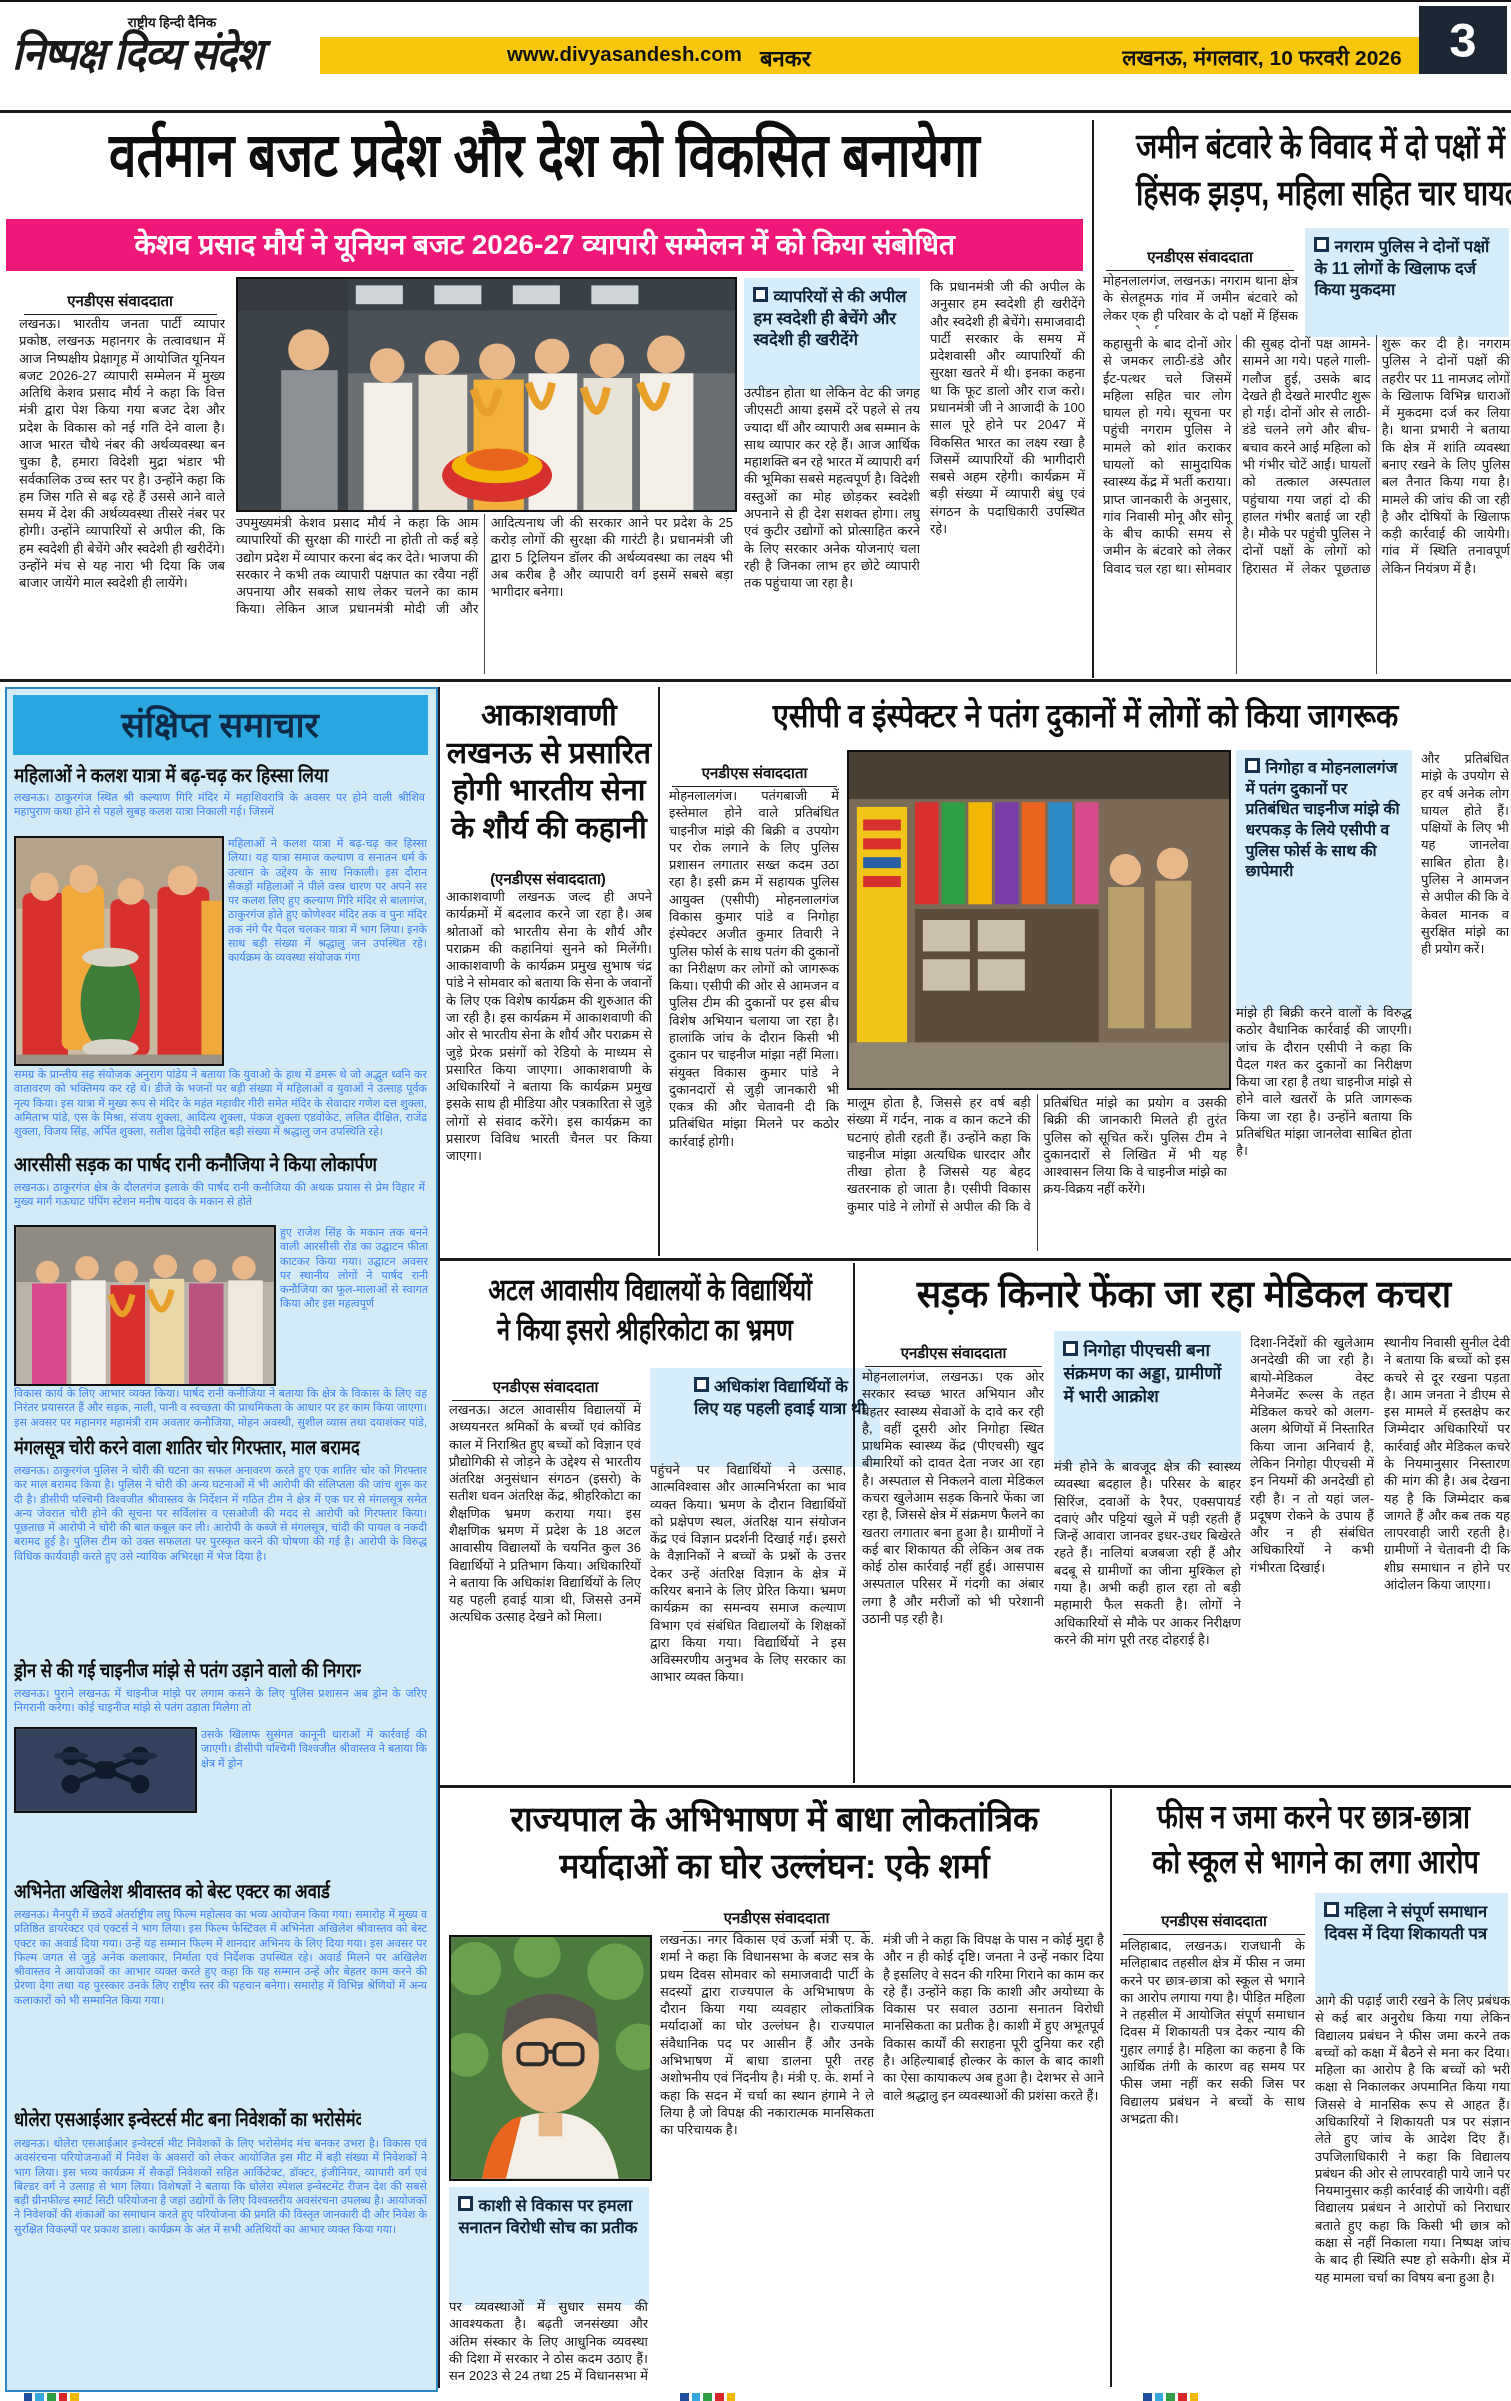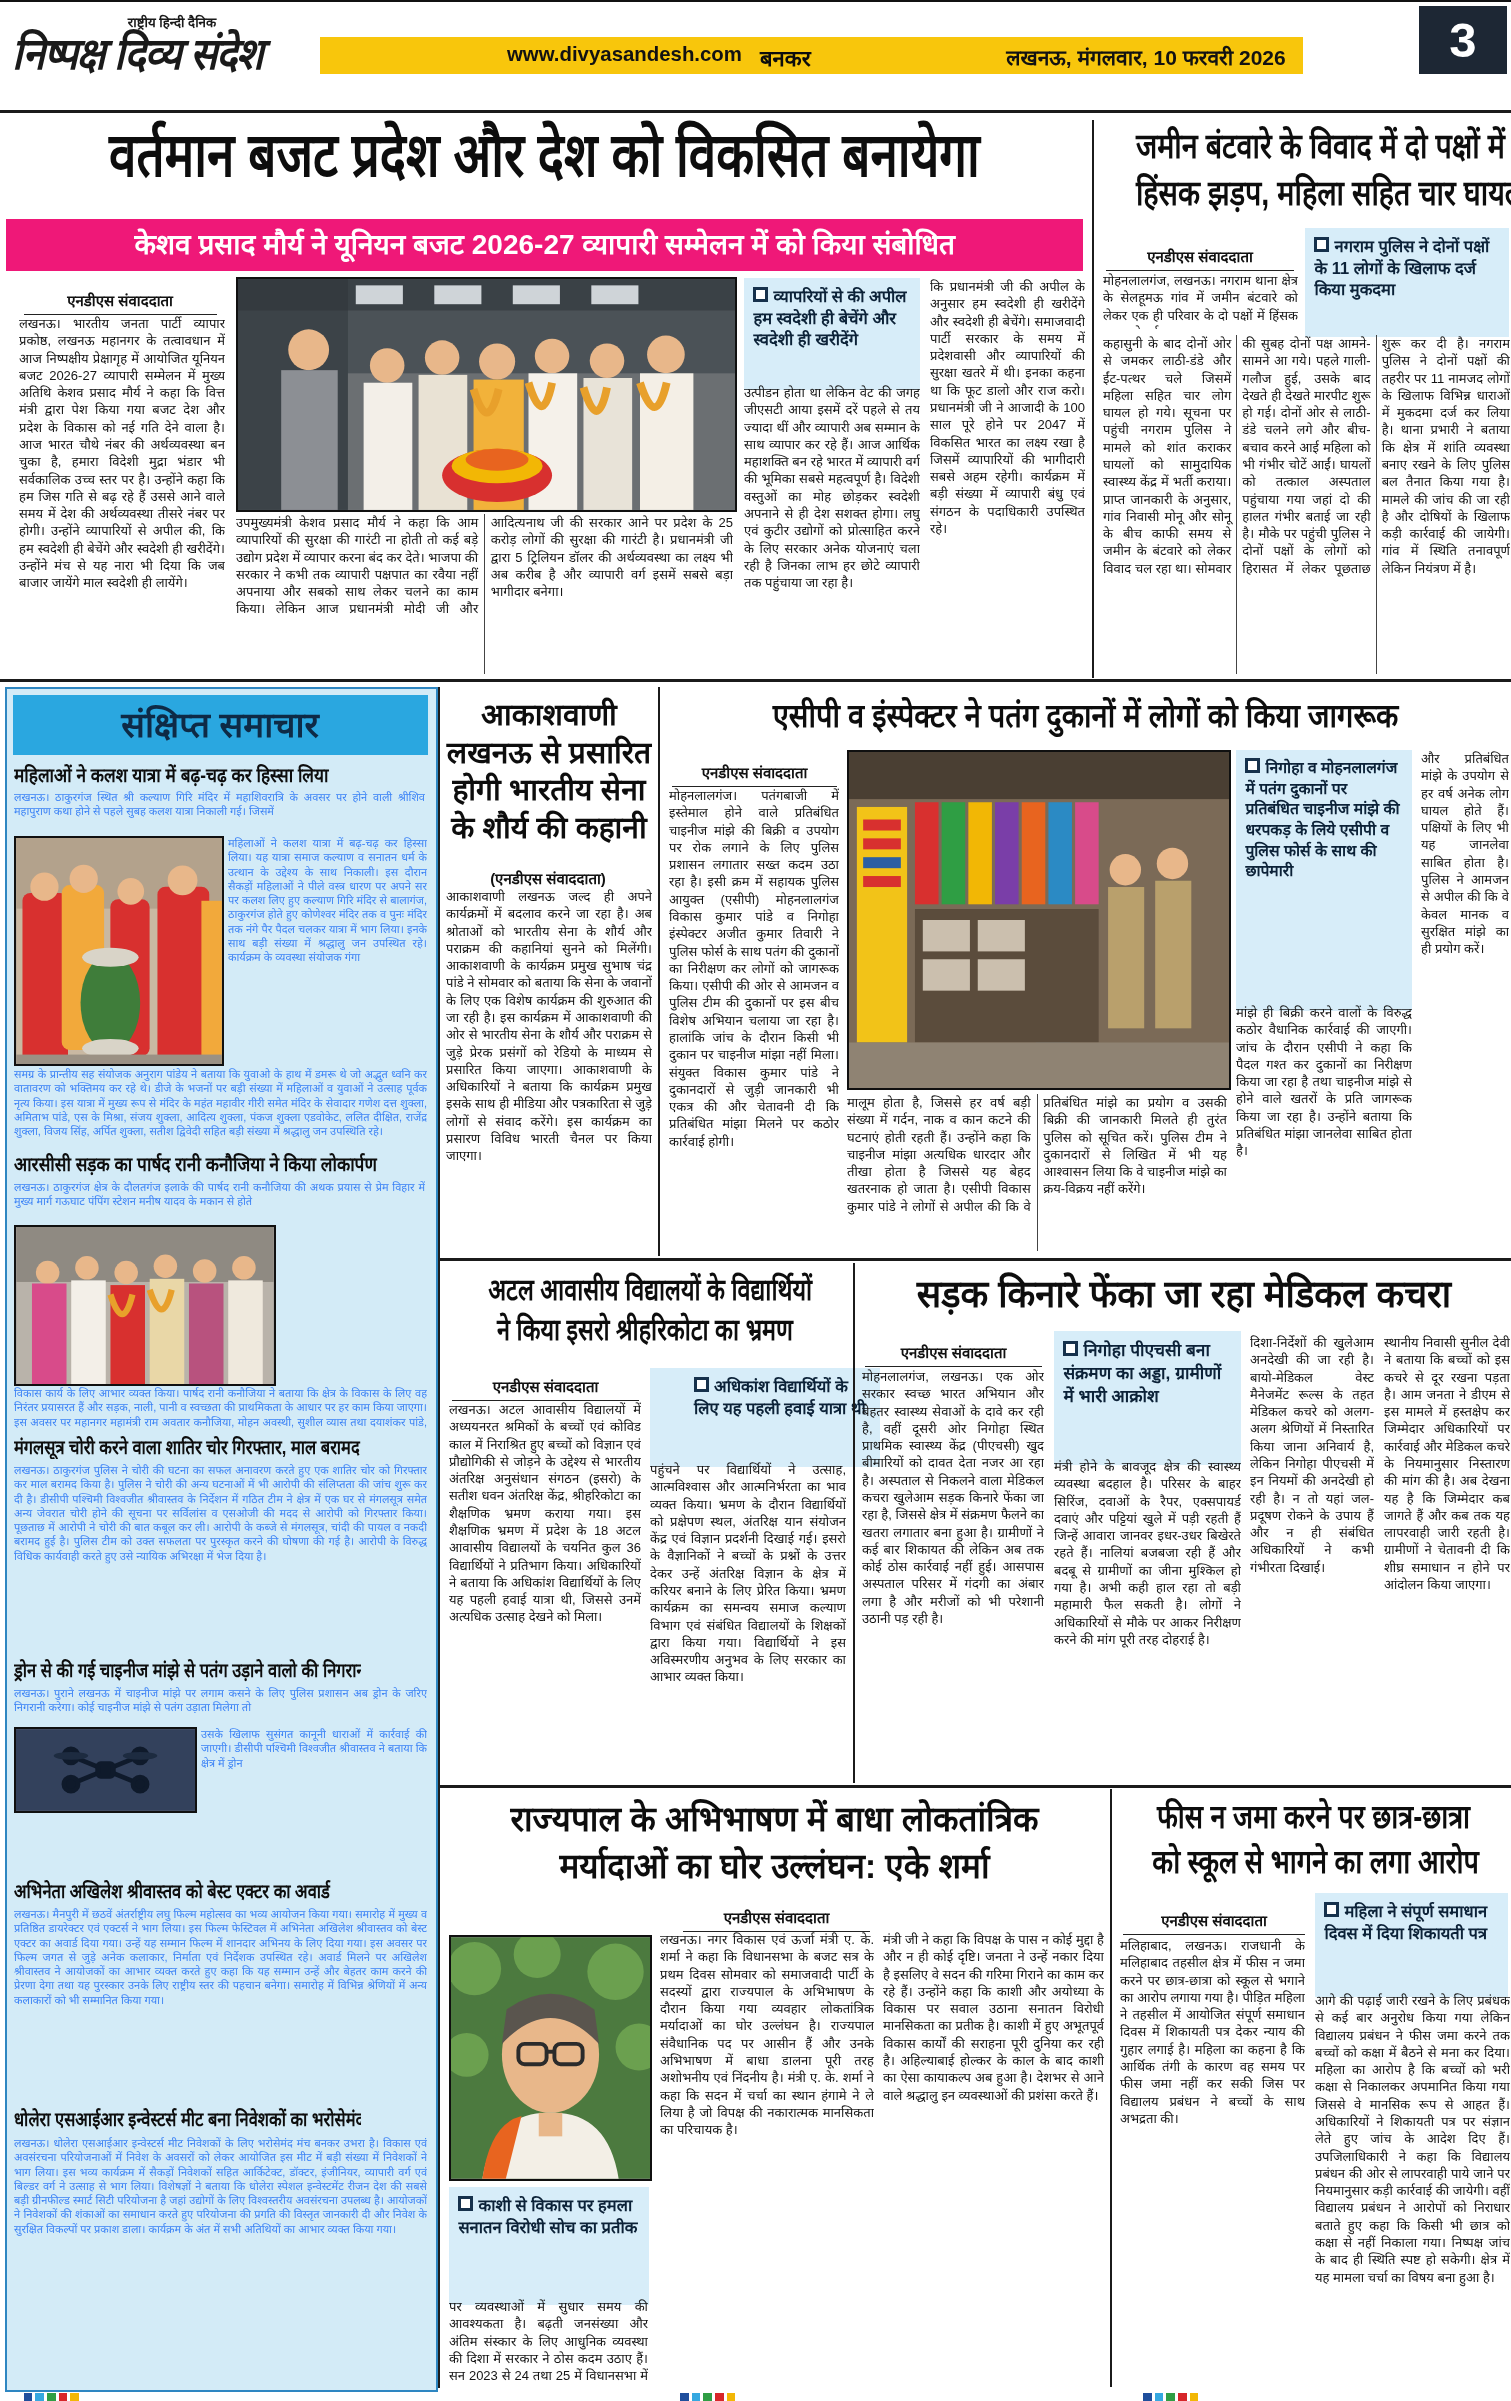--- a/index.html
+++ b/index.html
@@ -28,21 +28,21 @@
 </style>
 </head>
 <body>
 
 <div class="page">
 
   <div class="abs" style="left:11.8px;top:11px;width:310px;height:93px;">
     <div style="font-size:13.3px;font-weight:700;color:#1a1a1a;padding-left:116px;">राष्ट्रीय हिन्दी दैनिक</div>
     <div style="font-size:44px;font-weight:800;color:#1a1a1a;font-style:italic;letter-spacing:-1.6px;line-height:1.05;white-space:nowrap;transform:scaleX(.92);transform-origin:0 50%;">निष्पक्ष दिव्य संदेश</div>
   </div>
-  <div class="abs" style="left:320px;top:35px;width:983px;height:37px;background:#f8c60c;">
+  <div class="abs" style="left:320px;top:35px;width:1099px;height:37px;background:#f8c60c;">
     <span class="abs" style="left:187px;top:5.5px;font-size:20.4px;font-weight:700;color:#121212;">www.divyasandesh.com</span>
     <span class="abs" style="left:440px;top:4.7px;font-size:22px;font-weight:800;color:#0d0d0d;">बनकर</span>
     <span class="abs" style="right:17.3px;top:6.3px;font-size:21px;font-weight:700;color:#121212;">लखनऊ, मंगलवार, 10 फरवरी 2026</span>
   </div>
   <div class="abs" style="left:1419px;top:3.9px;width:88px;height:68px;background:#1d2734;color:#ffffff;font-size:49px;font-weight:800;text-align:center;line-height:68px;">3</div>
   <div class="abs hrule" style="left:0;top:108px;width:1512px;"></div>
 
   <div class="abs hl sx" style="left:6.3px;top:119px;width:1077px;font-size:61px;transform:scaleX(.81);">वर्तमान बजट प्रदेश और देश को विकसित बनायेगा</div>
   <div class="abs kicker" style="left:6.3px;top:217px;width:1077px;height:52px;font-size:28px;line-height:52px;">केशव प्रसाद मौर्य ने यूनियन बजट 2026-27 व्यापारी सम्मेलन में को किया संबोधित</div>
 
@@ -170,20 +170,21 @@
           <rect x="170" y="66" width="44" height="134" fill="#e9d7a7"></rect>
           <rect x="220" y="72" width="44" height="128" fill="#b8527e"></rect>
           <rect x="270" y="68" width="44" height="132" fill="#efe9dd"></rect>
         </g>
       <g fill="none" stroke="#e8a02b" stroke-width="8">
           <path d="M120 86 q16 50 28 0"></path>
           <path d="M170 80 q16 50 28 0"></path>
         </g>
     </svg>
   </div>
+  <div class="abs bbody" style="left:280px;top:1223px;width:148px;height:157px;">हुए राजेश सिंह के मकान तक बनने वाली आरसीसी रोड का उद्घाटन फीता काटकर किया गया। उद्घाटन अवसर पर स्थानीय लोगों ने पार्षद रानी कनौजिया का फूल-मालाओं से स्वागत किया और इस महत्वपूर्ण</div>
   <div class="abs bbody" style="left:14px;top:1384px;width:413px;height:44px;">विकास कार्य के लिए आभार व्यक्त किया। पार्षद रानी कनौजिया ने बताया कि क्षेत्र के विकास के लिए वह निरंतर प्रयासरत हैं और सड़क, नाली, पानी व स्वच्छता की प्राथमिकता के आधार पर हर काम किया जाएगा। इस अवसर पर महानगर महामंत्री राम अवतार कनौजिया, मोहन अवस्थी, सुशील व्यास तथा दयाशंकर पांडे, शिवप्रसाद सिंह, रोहित सिंह, आशिक, पूजा गौतम, अनिल एवं क्षेत्र के वरिष्ठ जन उपस्थित रहे।</div>
 
   <div class="abs bhead sxl" style="left:14px;top:1434px;width:413px;transform:scaleX(.84);">मंगलसूत्र चोरी करने वाला शातिर चोर गिरफ्तार, माल बरामद</div>
   <div class="abs bbody" style="left:14px;top:1461px;width:413px;height:188px;">लखनऊ। ठाकुरगंज पुलिस ने चोरी की घटना का सफल अनावरण करते हुए एक शातिर चोर को गिरफ्तार कर माल बरामद किया है। पुलिस ने चोरी की अन्य घटनाओं में भी आरोपी की संलिप्तता की जांच शुरू कर दी है। डीसीपी पश्चिमी विश्वजीत श्रीवास्तव के निर्देशन में गठित टीम ने क्षेत्र में एक घर से मंगलसूत्र समेत अन्य जेवरात चोरी होने की सूचना पर सर्विलांस व एसओजी की मदद से आरोपी को गिरफ्तार किया। पूछताछ में आरोपी ने चोरी की बात कबूल कर ली। आरोपी के कब्जे से मंगलसूत्र, चांदी की पायल व नकदी बरामद हुई है। पुलिस टीम को उक्त सफलता पर पुरस्कृत करने की घोषणा की गई है। आरोपी के विरुद्ध विधिक कार्यवाही करते हुए उसे न्यायिक अभिरक्षा में भेज दिया है।</div>
 
   <div class="abs bhead sxl" style="left:14px;top:1657px;width:413px;transform:scaleX(.84);">ड्रोन से की गई चाइनीज मांझे से पतंग उड़ाने वालो की निगरानी</div>
   <div class="abs bbody" style="left:14px;top:1684px;width:413px;height:38px;">लखनऊ। पुराने लखनऊ में चाइनीज मांझे पर लगाम कसने के लिए पुलिस प्रशासन अब ड्रोन के जरिए निगरानी करेगा। कोई चाइनीज मांझे से पतंग उड़ाता मिलेगा तो</div>
   <div class="abs photo" style="left:14px;top:1725px;width:179px;height:82px;">
     <svg width="179" height="82" viewBox="0 0 228 104">
       <rect width="228" height="104" fill="#33415c"></rect>

